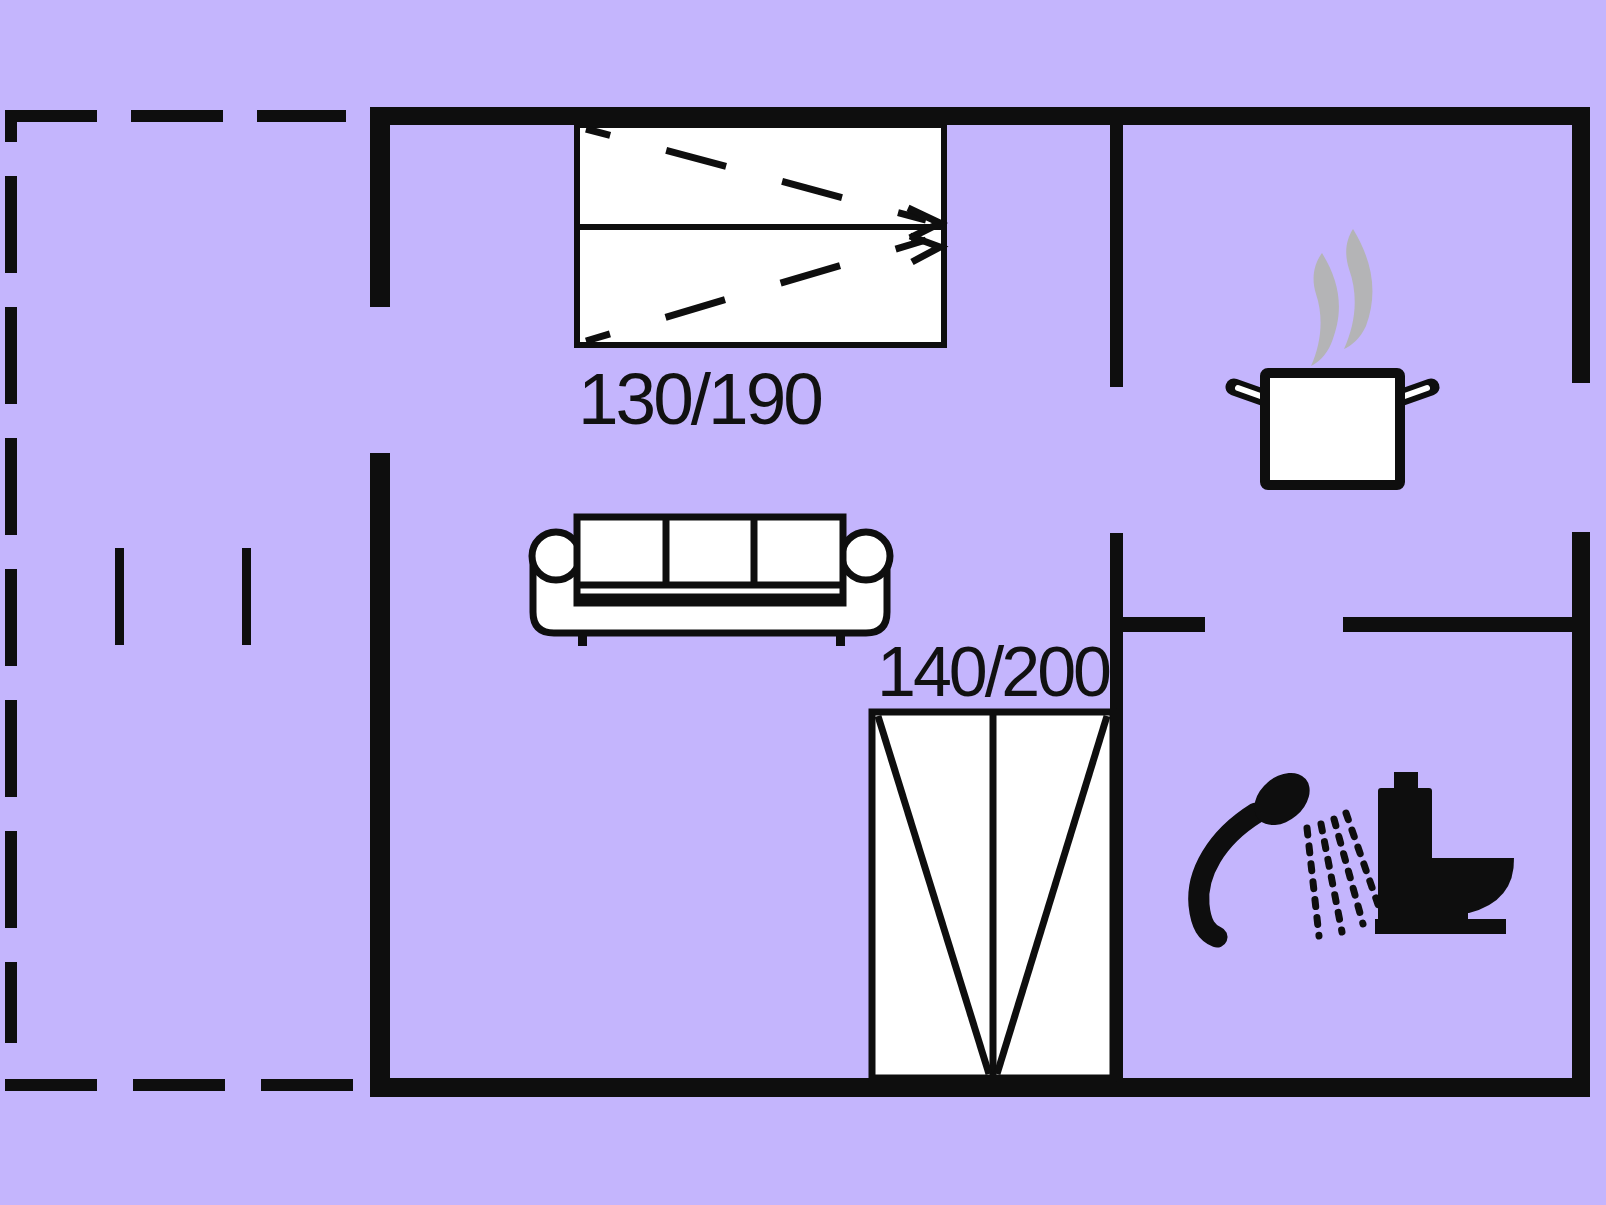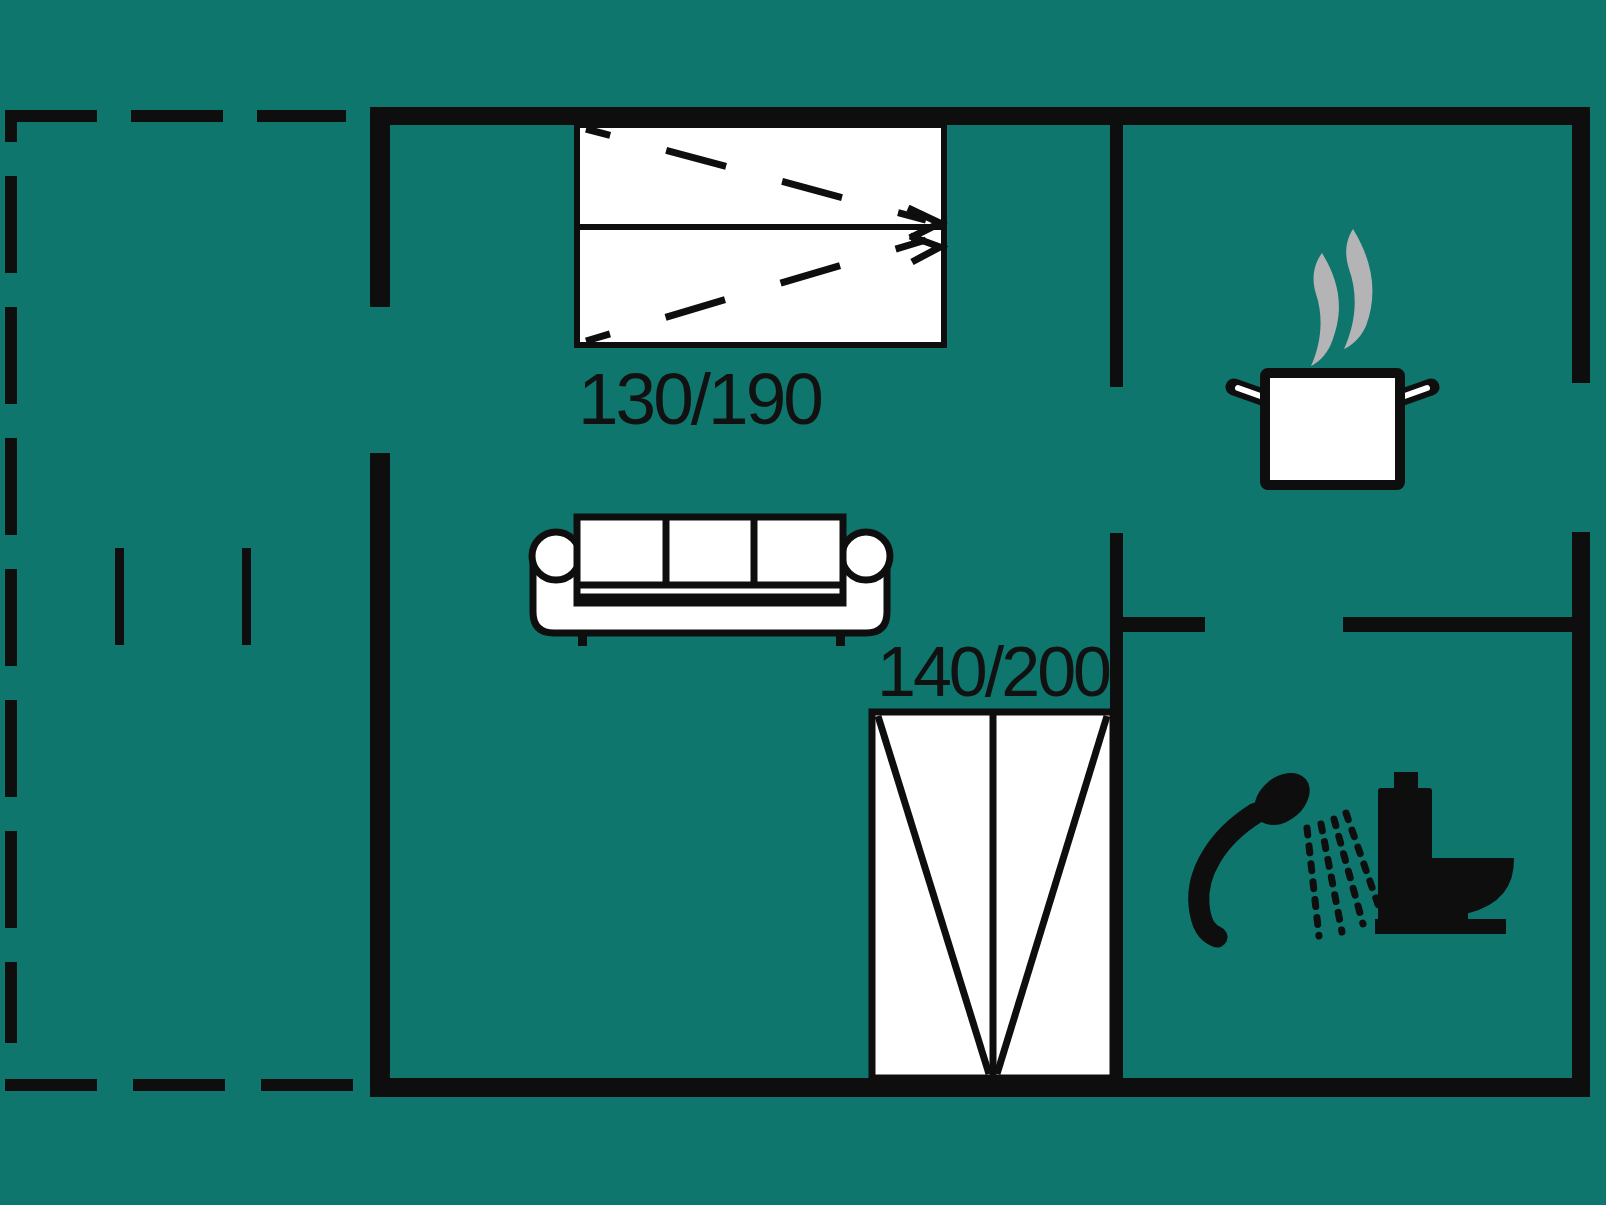--- a/index.html
+++ b/index.html
@@ -1,20 +1,20 @@
 <!DOCTYPE html>
 <html><head>
 <meta charset="utf-8">
 <style>
   html, body { margin: 0; padding: 0; background: #ffffff; }
   .plan-page {
     position: relative;
     width: 1606px;
     height: 1205px;
-    background: #0f766e;
+    background: #c4b5fd;
     overflow: hidden;
   }
   svg { display: block; }
   .dim-label {
     font-family: "Liberation Sans", sans-serif;
     font-weight: 400;
     letter-spacing: -3px;
     fill: #111111;
   }
 </style>

